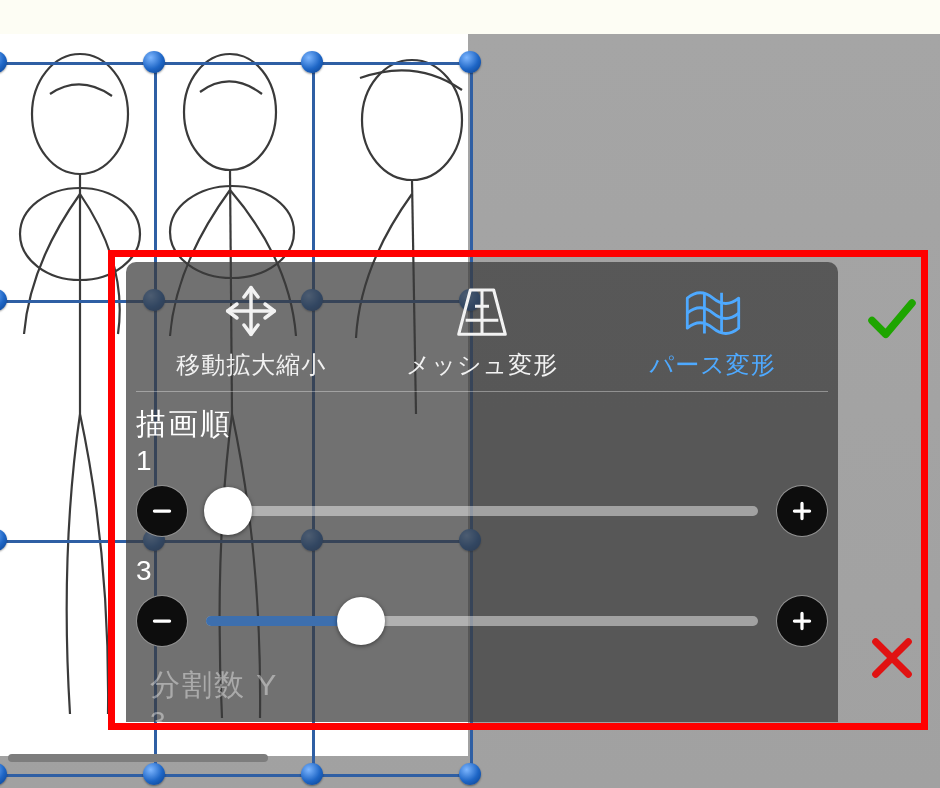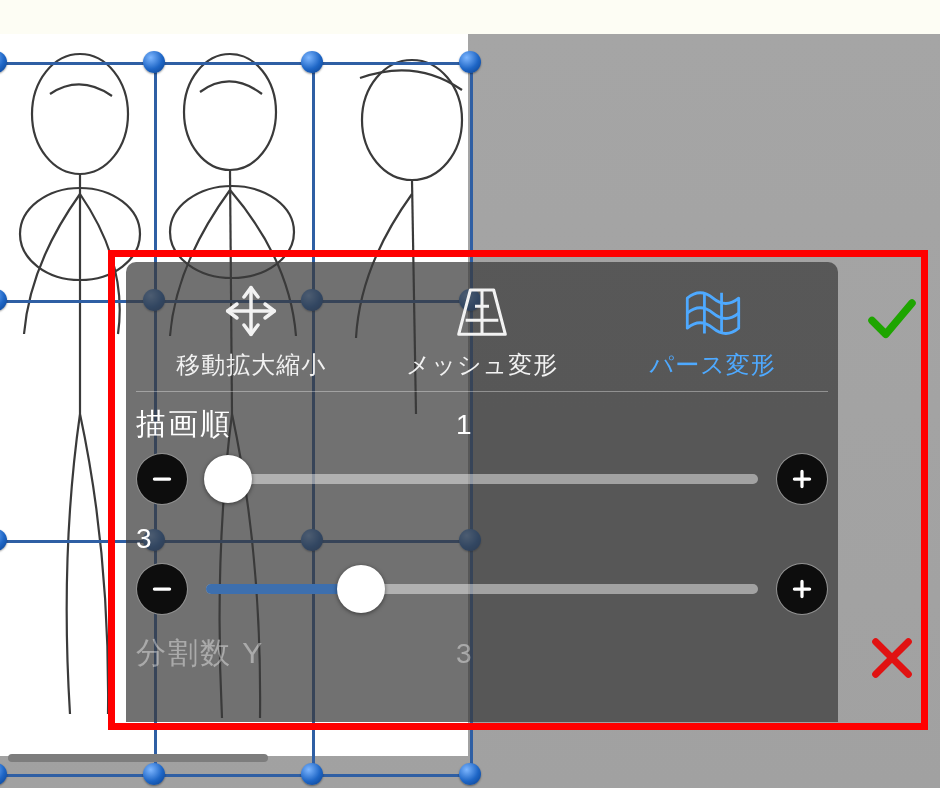--- a/index.html
+++ b/index.html
@@ -61,21 +61,21 @@
     padding-bottom: 10px;
   }
   .tab { flex: 1; display: flex; flex-direction: column; align-items: center; gap: 10px; cursor: pointer; }
   .tab-label { font-size: 24px; color: #f2f2f2; letter-spacing: 1px; }
   .tab.active .tab-label { color: #4ea9ff; }
   .tab.active svg { stroke: #4ea9ff; }
   .tab-icon { height: 56px; display:flex; align-items:center; justify-content:center; }
 
   .controls { padding: 12px 10px 0 10px; }
   .control-row { margin-bottom: 18px; position: relative; }
-  .row-head { display: flex; align-items: baseline; }
+  .row-head { display: flex; align-items: baseline; flex-direction: column; }
   .row-label { font-size: 30px; font-weight: 300; letter-spacing: 2px; width: 320px; }
   .row-value { font-size: 28px; font-weight: 300; }
   .slider-line { display: flex; align-items: center; gap: 18px; margin-top: 8px; }
   .round-btn {
     width: 52px; height: 52px; border-radius: 50%; background: #0d0d0d; color: #fff;
     border: 1px solid rgba(255,255,255,.55); display:flex; align-items:center; justify-content:center;
     cursor: pointer; flex: 0 0 auto;
   }
   .round-btn svg { stroke:#fff; }
   .slider { position: relative; flex: 1; height: 18px; }
@@ -86,21 +86,21 @@
   
   .confirm-btn, .cancel-btn {
     position: absolute; right: 10px; width: 76px; height: 76px; display:flex; align-items:center; justify-content:center;
     cursor: pointer;
   }
   .confirm-btn { top: 280px; }
   .cancel-btn  { top: 620px; }
   .confirm-btn svg { stroke:#1ea500; }
   .cancel-btn svg  { stroke:#e11212; }
 
-  .row-dim { opacity: .4; }
+  .row-dim { opacity: .4; margin-left: 14px; }
 </style>
 </head>
 <body>
 
 <div class="canvas-wrap">
   <div class="artboard">
     <svg viewBox="0 0 468 722">
       <g fill="none" stroke="#3a3a3a" stroke-width="2.2">
 
         <ellipse cx="80" cy="80" rx="48" ry="60"></ellipse>

